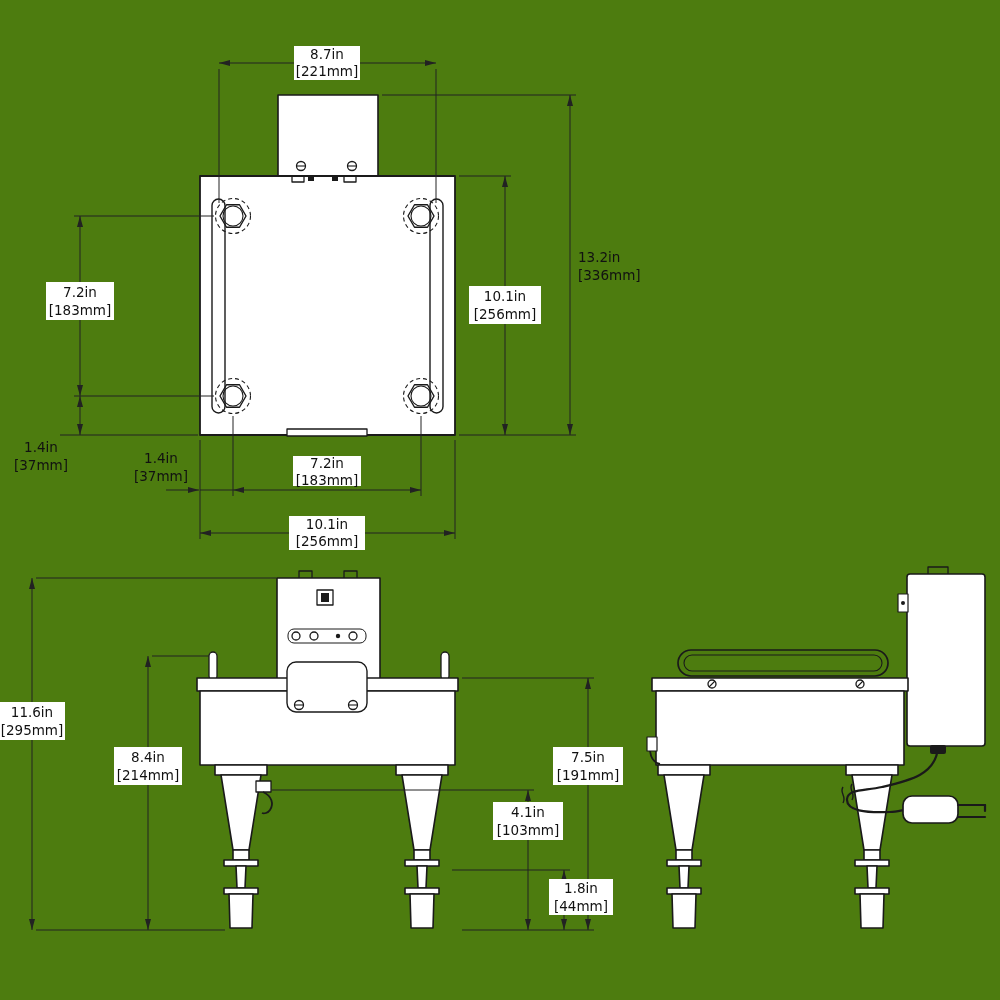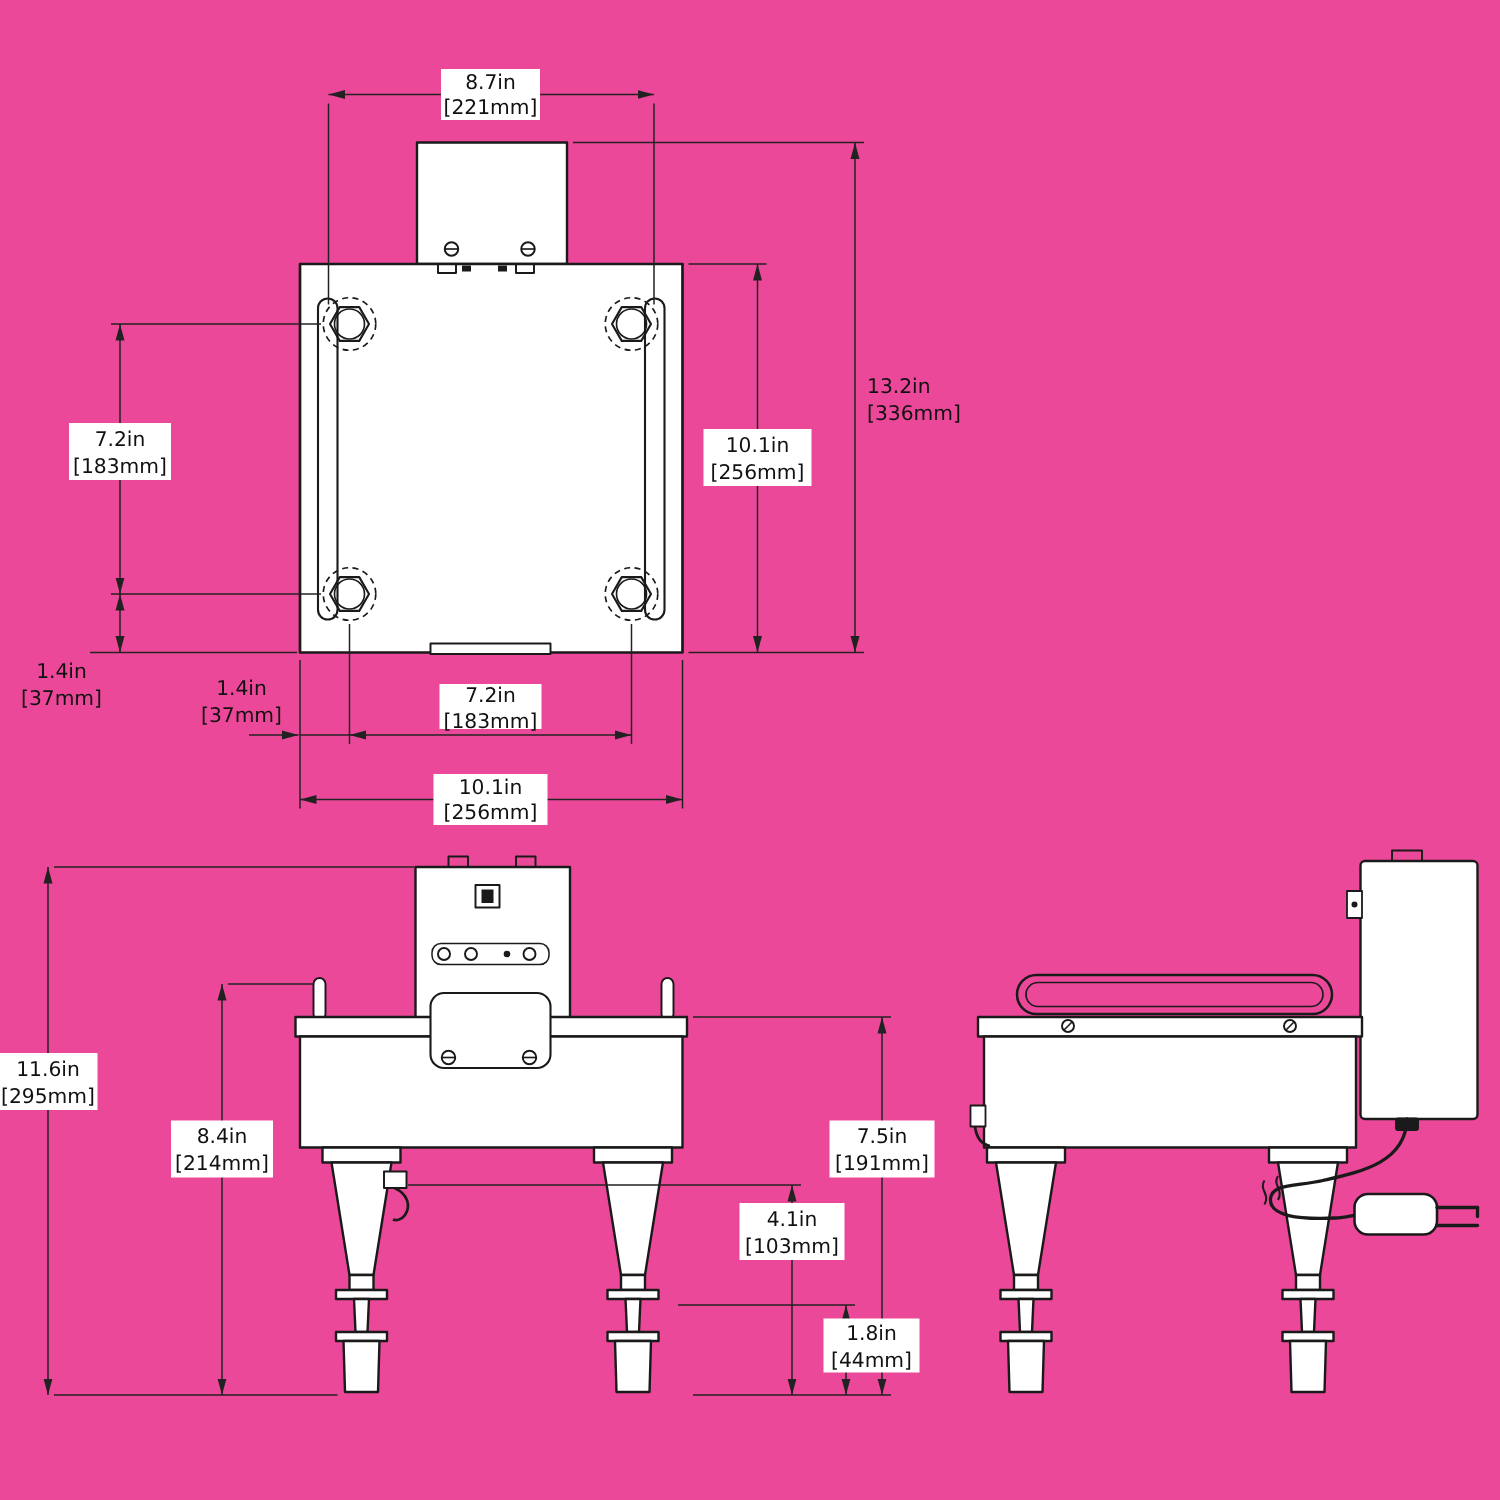--- a/index.html
+++ b/index.html
@@ -1,16 +1,16 @@
 <!DOCTYPE html>
 <html><head>
 <meta charset="utf-8">
 <style>
   html,body{margin:0;padding:0;background:#fff;}
-  .stage{width:1000px;height:1000px;position:relative;background:#ec4899;overflow:hidden;}
+  .stage{width:1000px;height:1000px;position:relative;background:#4d7c0f;overflow:hidden;}
   .mach{fill:#ffffff;stroke:#1a1a1a;stroke-width:1.6;stroke-linejoin:round;}
   .mach2{fill:none;stroke:#1a1a1a;stroke-width:1.3;stroke-linejoin:round;}
   .dark{fill:#1a1a1a;stroke:none;}
   .dash{fill:none;stroke:#1a1a1a;stroke-width:1.1;stroke-dasharray:4 3;}
   .dim{stroke:#222222;stroke-width:1;fill:none;}
   .cord{stroke:#1a1a1a;stroke-width:2.2;fill:none;stroke-linecap:round;}
   .prong{stroke:#1a1a1a;stroke-width:2.2;fill:none;stroke-linecap:round;}
   .dimtxt{font:13.5px "DejaVu Sans","Liberation Sans",sans-serif;fill:#111;}
   .lbg{fill:#ffffff;}
 </style>

